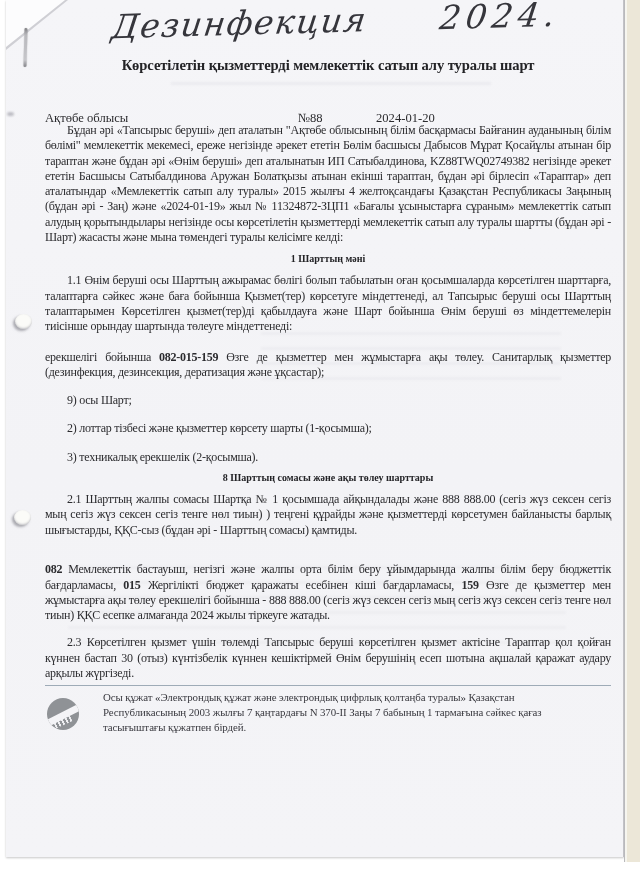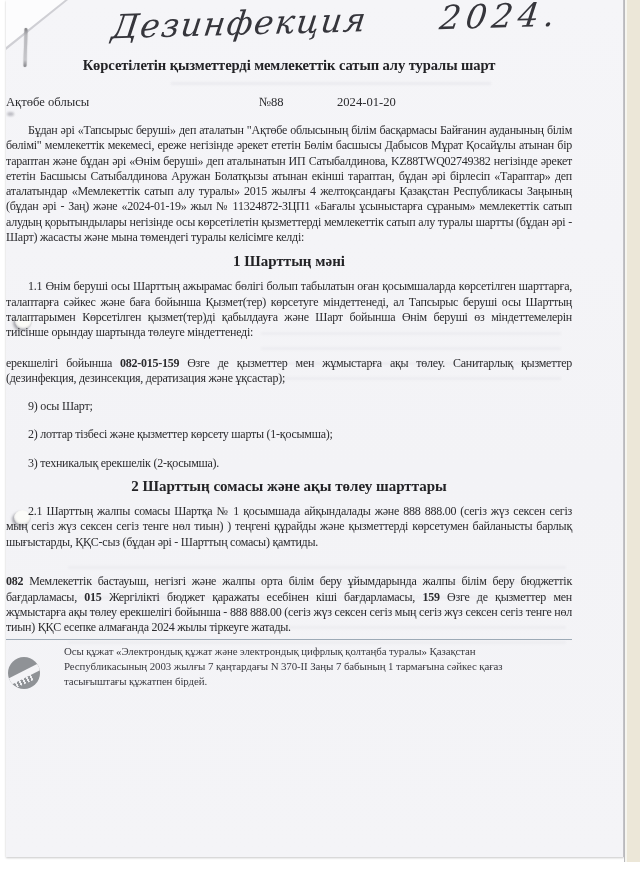--- a/index.html
+++ b/index.html
@@ -43,45 +43,45 @@
   .ghost-1{left:165px;top:82px;width:320px;height:14px;opacity:.6;}
   .ghost-2{left:255px;top:332px;width:300px;height:48px;opacity:.45;}
   .ghost-3{left:62px;top:566px;width:498px;height:86px;opacity:.4;}
   
   .handwriting{position:absolute;left:106px;top:1px;white-space:nowrap;
     transform:rotate(-1.6deg);color:#36363c;
     font-family:"DejaVu Serif",serif;font-style:italic;font-size:33px;}
   .hw-word{display:inline-block;transform:skewX(-9deg);letter-spacing:1.5px;}
   .hw-year{display:inline-block;margin-left:62px;transform:skewX(-9deg);letter-spacing:5px;}
   
-  .content{position:relative;width:566px;color:#2b2b2e;}
+  .content{position:relative;margin-left:39px;width:566px;color:#2b2b2e;}
   .title{margin:57px 0 0;font-size:14.6px;font-weight:bold;text-align:center;
     letter-spacing:-.1px;color:#232326;}
   .meta{position:relative;height:16px;margin-top:21px;font-size:12.6px;}
-  .meta span{position:absolute;top:0;}
+  .meta span{position:absolute;top:16px;}
   .m-region{left:0;}
   .m-number{left:253px;}
   .m-date{left:331px;}
   .para{margin:0;font-size:12px;line-height:15.3px;text-align:justify;
     letter-spacing:-.25px;color:#2b2b2e;}
   .indent{text-indent:22px;}
   .b{font-weight:bold;}
-  .sec-h{margin:8px 0 0;font-size:15px;font-weight:bold;text-align:center;color:#232326;}
+  .sec-h{margin:8px 0 0;font-size:10px;font-weight:bold;text-align:center;color:#232326;}
   .p-intro{margin-top:12px;}
   .p-11{margin-top:9px;}
   .p-spec{margin-top:15px;}
   .p-12{margin-top:12px;}
   .p-li{margin-top:13px;}
   .s2{margin-top:7px;}
   .p-21{margin-top:9px;}
   .p-22{margin-top:9px;}
   .p-23{margin-top:12px;}
   .rule{margin-top:4px;height:0;border-top:1px solid #8e9eab;opacity:.85;}
   
-  .footer{margin-top:4px;display:flex;align-items:flex-end;}
+  .footer{margin-top:4px;display:flex;align-items:center;}
   .stamp{width:32px;height:32px;border-radius:50%;background:#8f9296;position:relative;
     overflow:hidden;flex:none;margin:2px 0 0 2px;}
   .stamp-slash{position:absolute;left:-8px;top:13px;width:52px;height:7px;
     background:#f4f4f7;transform:rotate(-27deg);}
   .stamp-squiggle{position:absolute;left:7px;top:21px;width:18px;height:6px;
     transform:rotate(-24deg);
     background:repeating-linear-gradient(90deg,rgba(244,244,247,.95) 0 2px,transparent 2px 4px);}
   .foot-text{margin:0 0 0 24px;width:478px;font-size:10.9px;line-height:14.8px;
     color:#3a3a40;text-align:left;letter-spacing:-.1px;}
 </style>
@@ -123,29 +123,30 @@
 
     <p class="para p-spec">
       <span>ерекшелігі бойынша </span><span class="b">082-015-159</span><span> Өзге де қызметтер мен жұмыстарға ақы төлеу. Санитарлық қызметтер (дезинфекция, дезинсекция, дератизация және ұқсастар);</span>
     </p>
 
 
     <p class="para indent p-li">9) осы Шарт;</p>
     <p class="para indent p-li">2) лоттар тізбесі және қызметтер көрсету шарты (1-қосымша);</p>
     <p class="para indent p-li">3) техникалық ерекшелік (2-қосымша).</p>
 
-    <h2 class="sec-h s2">2 Шарттың сомасы және ақы төлеу шарттары</h2>
+    <h2 class="sec-h s2">8 Шарттың сомасы және ақы төлеу шарттары</h2>
 
     <p class="para indent p-21">2.1 Шарттың жалпы сомасы Шартқа № 1 қосымшада айқындалады және 888 888.00 (сегіз жүз сексен сегіз мың сегіз жүз сексен сегіз тенге нөл тиын) ) теңгені құрайды және қызметтерді көрсетумен байланысты барлық шығыстарды, ҚҚС-сыз (бұдан әрі - Шарттың сомасы) қамтиды.</p>
 
     <p class="para indent p-22">
       <br>
       <span class="b">082</span><span> Мемлекеттік бастауыш, негізгі және жалпы орта білім беру ұйымдарында жалпы білім беру бюджеттік бағдарламасы, </span><span class="b">015</span><span> Жергілікті бюджет қаражаты есебінен кіші бағдарламасы, </span><span class="b">159</span><span> Өзге де қызметтер мен жұмыстарға ақы төлеу ерекшелігі бойынша - 888 888.00 (сегіз жүз сексен сегіз мың сегіз жүз сексен сегіз тенге нөл тиын) ҚҚС есепке алмағанда 2024 жылы тіркеуге жатады.</span>
     </p>
 
+    <p class="para indent p-23">2.3 Көрсетілген қызмет үшін төлемді Тапсырыс беруші көрсетілген қызмет актісіне Тараптар қол қойған күннен бастап 30 (отыз) күнтізбелік күннен кешіктірмей Өнім берушінің есеп шотына ақшалай қаражат аудару арқылы жүргізеді.</p>
 
     <div class="rule"></div>
 
     <div class="footer">
       <div class="stamp">
         <div class="stamp-slash"></div>
         <div class="stamp-squiggle"></div>
       </div>
       <p class="foot-text">Осы құжат «Электрондық құжат және электрондық цифрлық қолтаңба туралы» Қазақстан Республикасының 2003 жылғы 7 қаңтардағы N 370-II Заңы 7 бабының 1 тармағына сәйкес қағаз тасығыштағы құжатпен бірдей.</p>
     </div>

